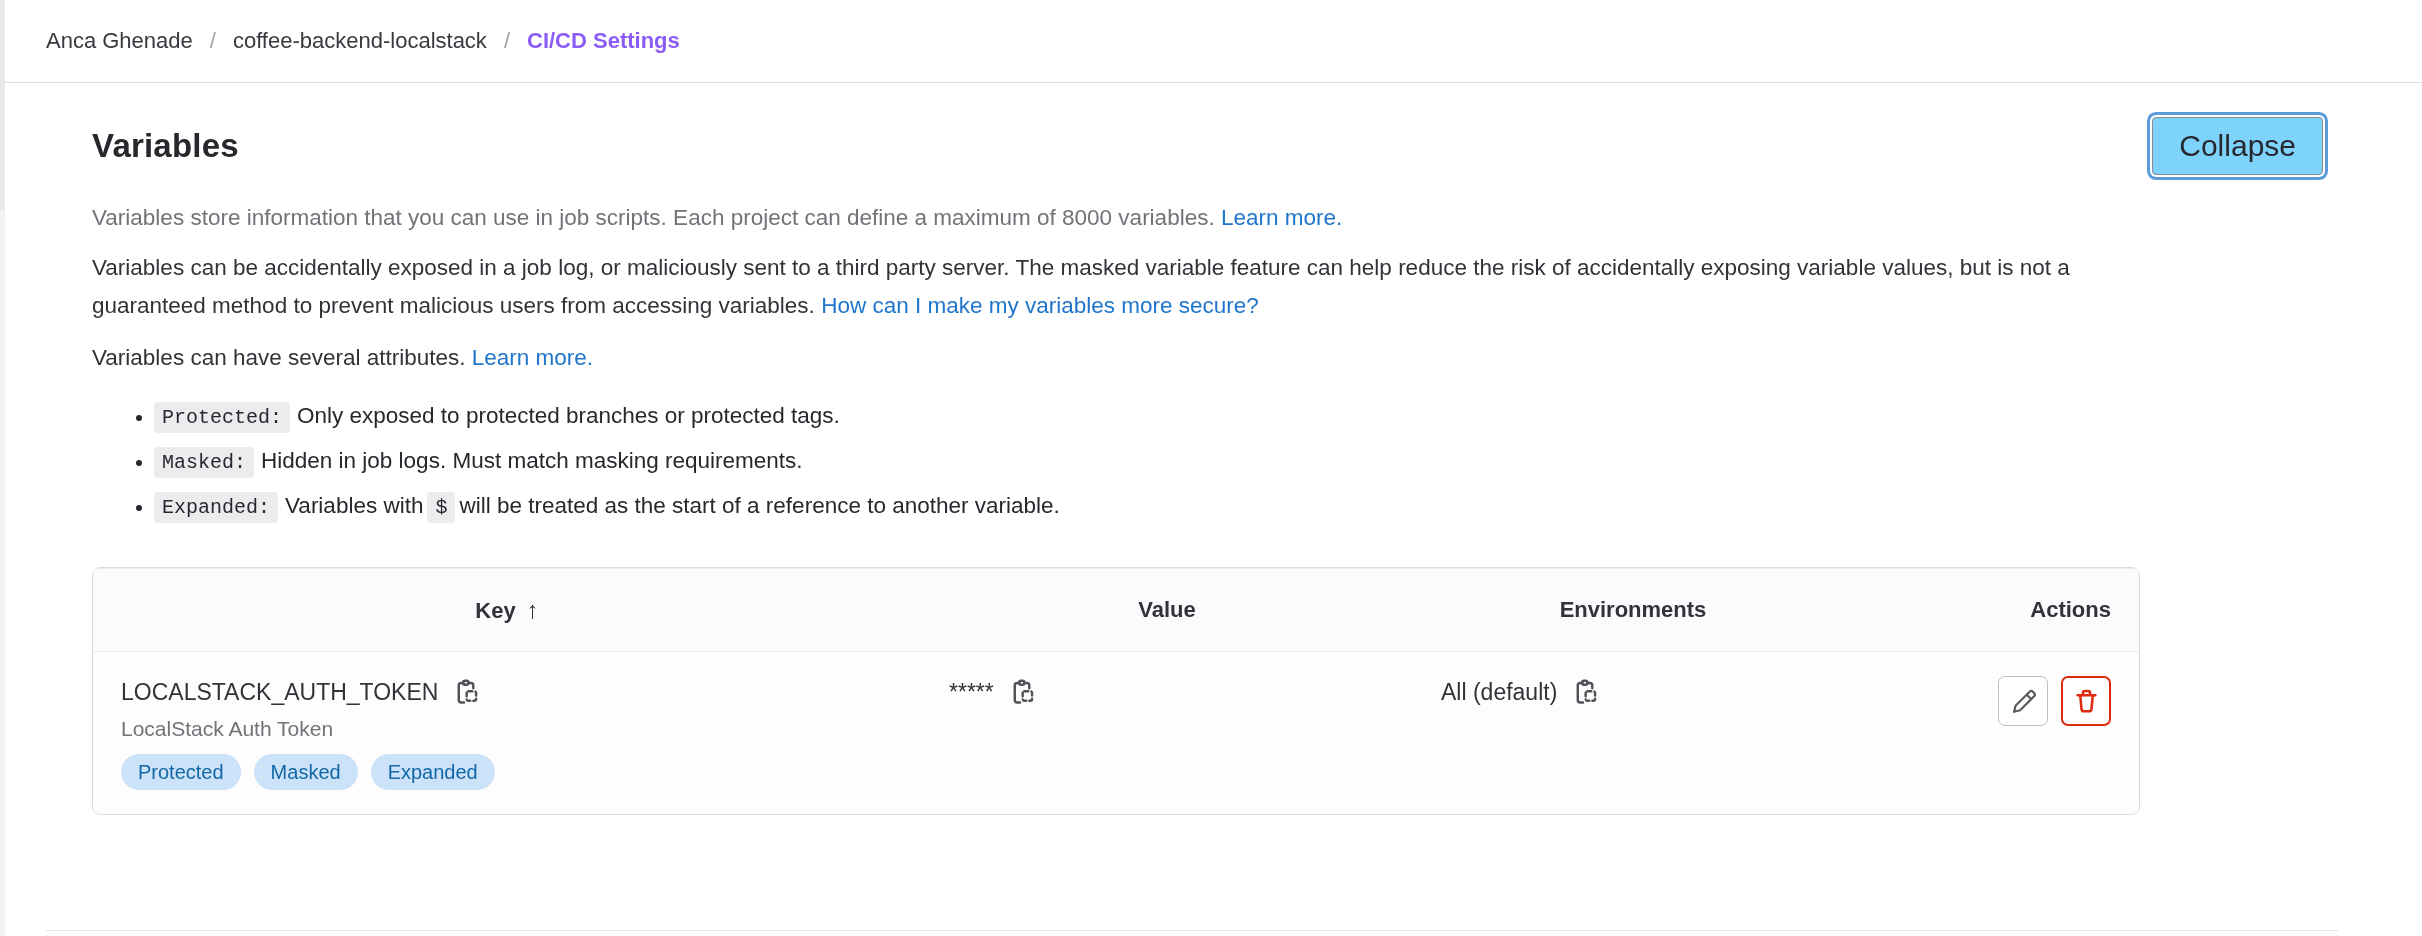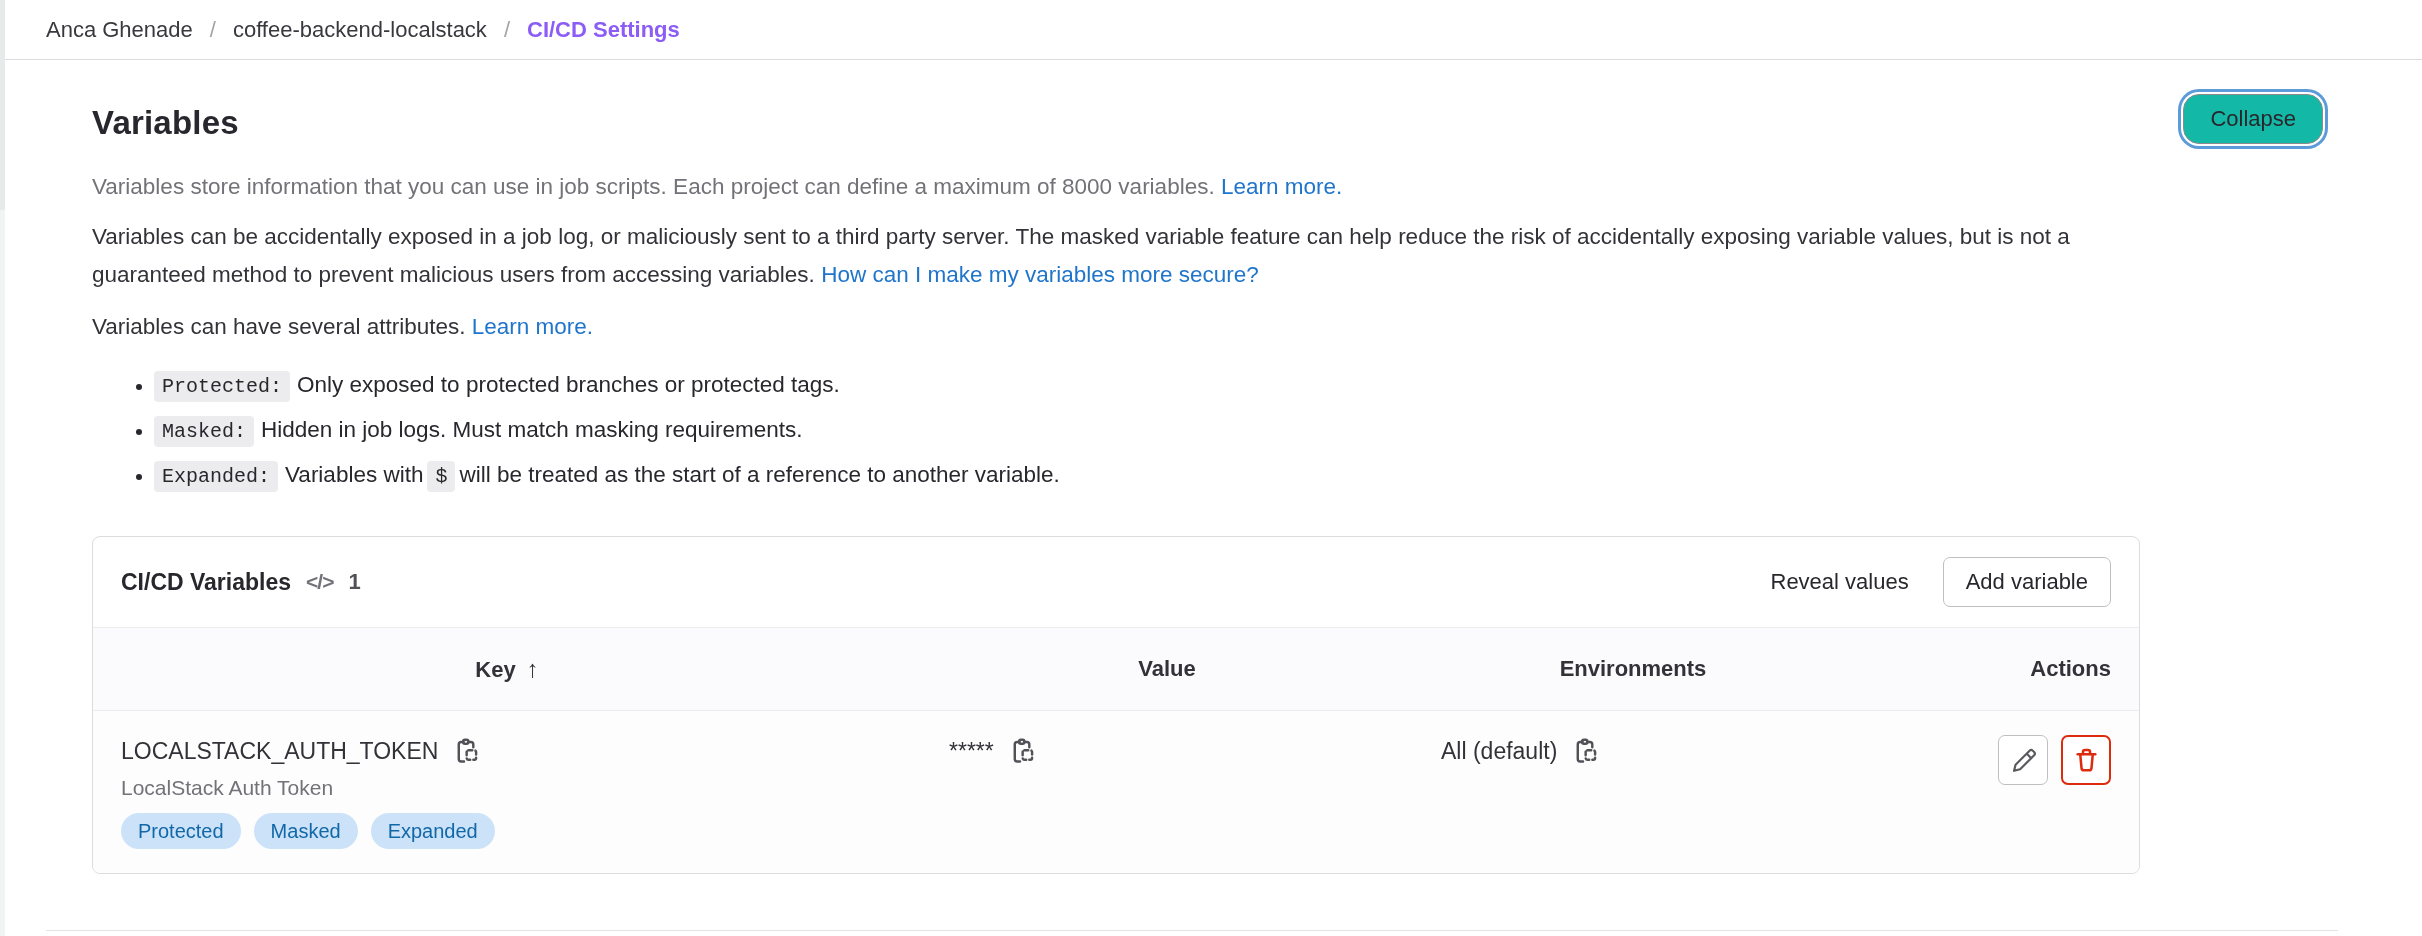--- a/index.html
+++ b/index.html
@@ -15,41 +15,41 @@
 
   
   .left-rail {
     position: absolute; left: 0; top: 0; bottom: 0; width: 5px;
     background: #f2f3f4; z-index: 10;
   }
   .left-rail .rail-top { position: absolute; top: 0; left: 0; width: 5px; height: 210px; background: #e7e9eb; }
 
   
   .topbar {
-    height: 60px;
+    height: 83px;
     display: flex; align-items: center;
     padding-left: 46px;
     border-bottom: 1px solid #dcdcde;
     background: #fff;
   }
   .breadcrumb { display: flex; align-items: center; gap: 17px; font-size: 22px; }
   .breadcrumb a { color: #3a383f; text-decoration: none; cursor: pointer; }
   .breadcrumb .sep { color: #a4a3a8; font-size: 22px; }
   .breadcrumb .current { color: #8b5cf6; font-weight: 700; }
 
   .main { padding: 0 92px; }
 
   .section-head { display: flex; justify-content: space-between; align-items: flex-start; margin-top: 32px; }
   h1.page-title { font-size: 33px; font-weight: 700; color: #28272d; letter-spacing: 0.2px; margin-top: 12px; }
 
   .collapse-btn {
-    font-family: inherit; font-size: 22px; color: #28272d;
-    background: #14b8a6;
+    font-family: inherit; font-size: 30px; color: #28272d;
+    background: #7dd3fc;
     border: 1px solid #8a8a8f;
-    border-radius: 16px;
+    border-radius: 4px;
     padding: 11px 26px;
     margin: 2px 7px 0 0;
     box-shadow: 0 0 0 2px #ffffff, 0 0 0 5px #5b9bd9;
     cursor: pointer;
   }
 
   .content-col { max-width: 2078px; }
   .content-col p { font-size: 22.5px; line-height: 38px; }
   .p-intro { margin-top: 24px; color: #737278; }
   .p-warning { margin-top: 12px; color: #333238; }
@@ -183,31 +183,20 @@
       <li>
         <code class="chip">Masked:</code><span>Hidden in job logs. Must match masking requirements.</span>
       </li>
       <li>
         <code class="chip">Expanded:</code><span>Variables with</span><code class="chip mid">$</code><span>will be treated as the start of a reference to another variable.</span>
       </li>
     </ul>
   </div>
 
   <section class="card">
-    <div class="card-head">
-      <div class="card-title-group">
-        <h2 class="card-title">CI/CD Variables</h2>
-        <span class="code-icon">&lt;/&gt;</span>
-        <span class="var-count">1</span>
-      </div>
-      <div class="card-actions">
-        <button class="reveal-btn">Reveal values</button>
-        <button class="add-btn">Add variable</button>
-      </div>
-    </div>
 
     <table class="vars">
       <colgroup>
           <col class="c-key">
           <col class="c-val">
           <col class="c-env">
           <col class="c-act">
         </colgroup>
       <thead>
         <tr>

